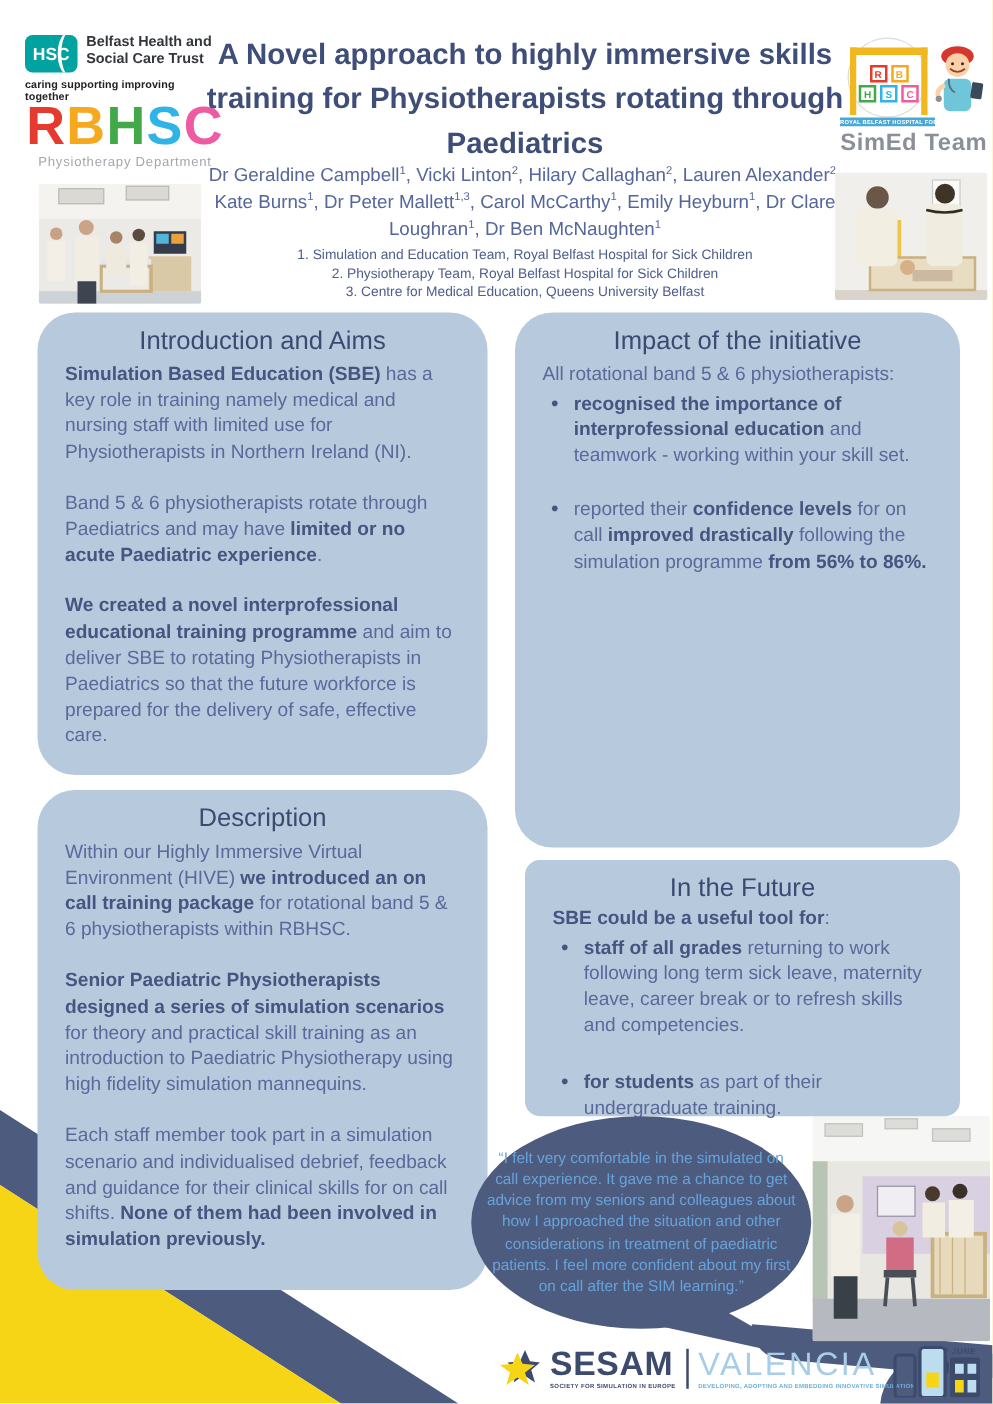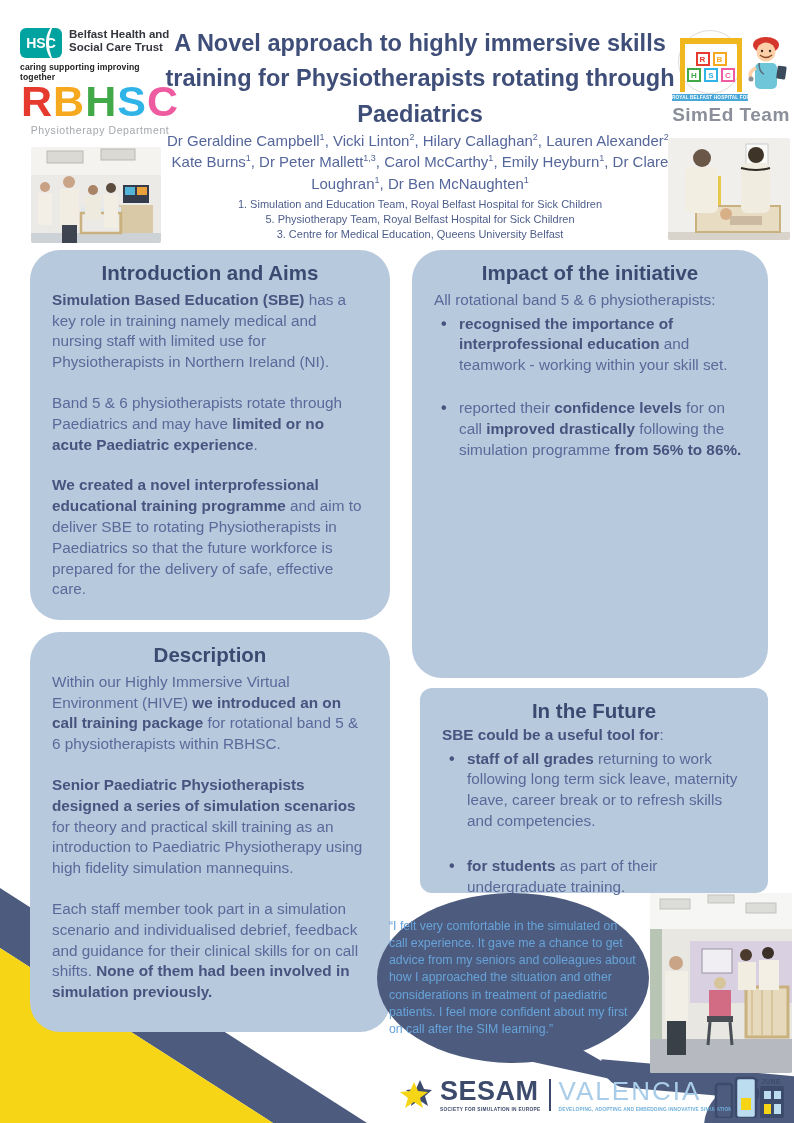--- a/index.html
+++ b/index.html
@@ -44,40 +44,40 @@
   .mascot{position:absolute;right:0;top:6px}
 
   
   .photo{border-radius:2px;overflow:hidden}
   .photo-tl{left:31px;top:147px;width:130px;height:96px}
   .photo-tr{left:668px;top:138px;width:122px;height:102px}
   .photo-br{left:650px;top:893px;width:142px;height:180px}
 
   
   .panel{position:absolute;background:#b7c9dc;border-radius:30px;padding:9px 22px 14px;color:#5a699a;font-size:15.3px;line-height:1.36}
-  .panel h2{text-align:center;color:#3a4a71;font-size:20.5px;font-weight:700;margin-bottom:3px}
+  .panel h2{text-align:center;color:#3a4a71;font-size:20.5px;font-weight:400;margin-bottom:3px}
   .panel p{margin-bottom:20px}
   .panel p:last-child{margin-bottom:0}
   .b{font-weight:700;color:#46547f}
   ul.bul{list-style:none}
   ul.bul li{position:relative;padding-left:25px;margin-bottom:22px}
   ul.bul li::before{content:"•";position:absolute;left:7px;top:-1px;color:#46547f;font-weight:700;font-size:1.05em}
   ul.bul li:last-child{margin-bottom:0}
   .panel-intro{left:30px;top:250px;width:360px;height:370px}
   .panel-desc{left:30px;top:632px;width:360px;height:400px}
   .panel-impact{left:412px;top:250px;width:356px;height:428px}
   .panel-future{left:420px;top:688px;width:348px;height:205px;border-radius:12px}
   .panel-future h2{margin-bottom:0}
   .panel-future ul.bul li{margin-bottom:24px}
   .lead{margin-bottom:3px}
 
   
   .bubble{left:377px;top:893px;width:272px;height:170px;background:#4d5c7e;border-radius:50%}
   .bubble-tail{left:492px;top:1032px;width:155px;height:55px;background:#4d5c7e;clip-path:polygon(38% 0,100% 100%,0 38%)}
-  .quote{left:389px;top:903px;width:248px;height:150px;display:flex;align-items:center;justify-content:center;text-align:left;font-size:12.3px;line-height:1.4;color:#67a3da;z-index:5}
+  .quote{left:389px;top:903px;width:248px;height:150px;display:flex;align-items:center;justify-content:center;text-align:center;font-size:12.3px;line-height:1.4;color:#67a3da;z-index:5}
 
   
   .sesam{left:398px;top:1078px;display:flex;align-items:flex-start;gap:8px;z-index:6}
   .sesam-name{font-size:27px;font-weight:800;color:#3c4a6b;letter-spacing:.5px;line-height:1}
   .sesam-sub{font-size:4.8px;font-weight:700;color:#3c4a6b;letter-spacing:.3px;margin-top:2px}
   .sesam-div{width:2px;height:32px;background:#3c4a6b;margin-top:1px}
   .city{font-size:26px;font-weight:400;color:#a9cde8;letter-spacing:2px;line-height:1}
   .city-tag{font-size:4.8px;font-weight:700;color:#6fb0dc;letter-spacing:.2px;margin-top:3px;white-space:nowrap}
   .dates{text-align:left;margin-top:0}
   .dates-top{font-size:6.5px;font-weight:700;color:#3c4a6b;letter-spacing:.5px}
@@ -109,21 +109,21 @@
 
   <div class="abs rbhsc">
     <div class="rbhsc-letters"><span style="color: rgb(230, 58, 46);">R</span><span style="color: rgb(246, 168, 31);">B</span><span style="color: rgb(65, 169, 72);">H</span><span style="color: rgb(48, 180, 232);">S</span><span style="color: rgb(239, 91, 161);">C</span></div>
     <div class="rbhsc-dept">Physiotherapy Department</div>
   </div>
 
   <div class="abs title">A Novel approach to highly immersive skills training for Physiotherapists rotating through Paediatrics</div>
   <div class="abs authors"><span>Dr Geraldine Campbell</span><sup>1</sup><span>, Vicki Linton</span><sup>2</sup><span>, Hilary Callaghan</span><sup>2</sup><span>, Lauren Alexander</span><sup>2</sup><span>, Kate Burns</span><sup>1</sup><span>, Dr Peter Mallett</span><sup>1,3</sup><span>, Carol McCarthy</span><sup>1</sup><span>, Emily Heyburn</span><sup>1</sup><span>, Dr Clare Loughran</span><sup>1</sup><span>, Dr Ben McNaughten</span><sup>1</sup></div>
   <div class="abs affils">
       <div>1. Simulation and Education Team, Royal Belfast Hospital for Sick Children</div>
-      <div>5. Physiotherapy Team, Royal Belfast Hospital for Sick Children</div>
+      <div>2. Physiotherapy Team, Royal Belfast Hospital for Sick Children</div>
       <div>3. Centre for Medical Education, Queens University Belfast</div>
     </div>
 
   <div class="abs simed">
     <div class="simed-inner">
       <div class="simed-sphere"></div>
       <div class="gantry"></div>
       <div class="block-rows">
           <div class="block-row">
             <span class="block" style="border-color: rgb(230, 58, 46); color: rgb(230, 58, 46);">R</span>

